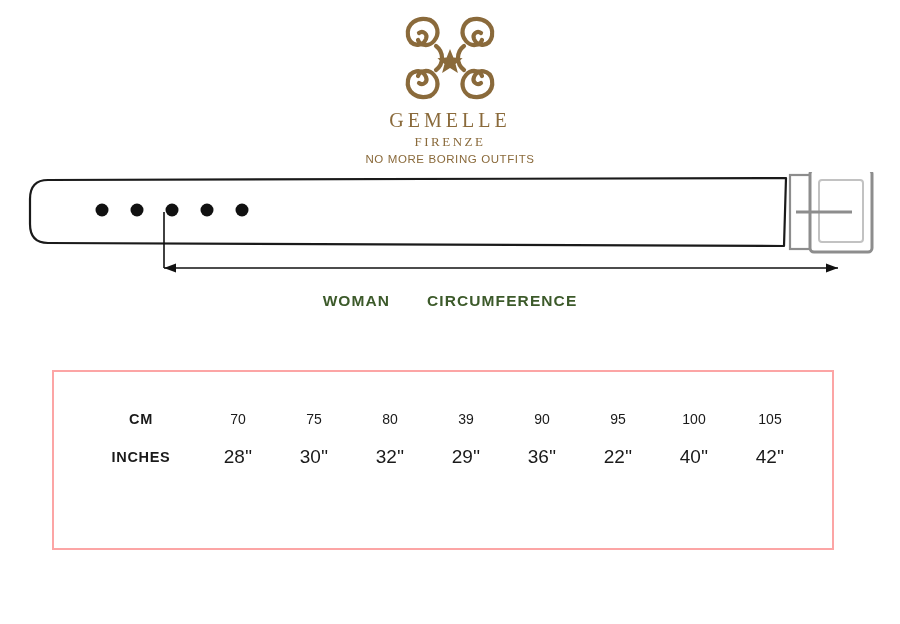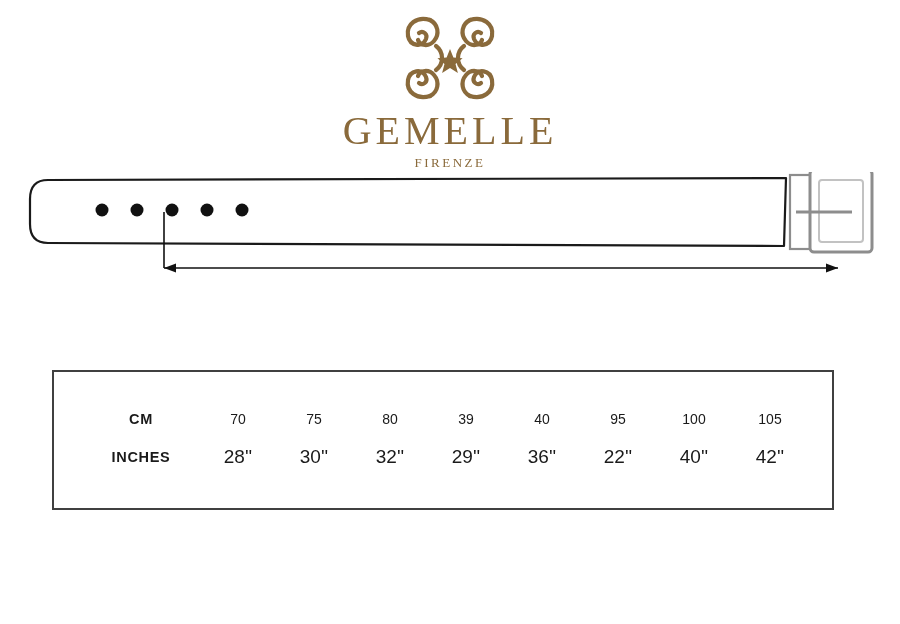--- a/index.html
+++ b/index.html
@@ -27,21 +27,21 @@
     width: 900px;
     text-align: center;
   }
   .brand-mark {
     display: block;
     margin: 0 auto;
     width: 120px;
     height: 100px;
   }
   .brand-name {
-    font-size: 40px;
+    font-size: 20px;
     letter-spacing: 4px;
     color: #8a6a3b;
     font-family: "Liberation Serif", serif;
     line-height: 1.05;
     margin-top: 2px;
   }
   .brand-city {
     font-size: 13px;
     letter-spacing: 2.5px;
     color: #8a6a3b;
@@ -81,22 +81,22 @@
     display: inline-block;
     width: 26px;
   }
 
   
   .table-box {
     position: absolute;
     left: 52px;
     top: 370px;
     width: 782px;
-    height: 140px;
-    border: 2px solid #404040;
+    height: 180px;
+    border: 2px solid #fca5a5;
     box-sizing: border-box;
   }
   table.sizes {
     position: absolute;
     left: 28px;
     top: 28px;
     width: 726px;
     border-collapse: collapse;
     table-layout: fixed;
   }
@@ -141,20 +141,21 @@
         <path d="M80 88 C72 84 70 74 76 67 C81 61 90 62 92 68"></path>
 
         <path d="M46 38 C54 44 54 56 46 62"></path>
         <path d="M74 38 C66 44 66 56 74 62"></path>
       </g>
 
       <path d="M60 41 L63.4 49.6 L72.6 50.2 L65.5 56.1 L67.9 65 L60 60.1 L52.1 65 L54.5 56.1 L47.4 50.2 L56.6 49.6 Z" fill="#8a6a3b"></path>
     </svg>
     <div class="brand-name">GEMELLE</div>
     <div class="brand-city">FIRENZE</div>
+    <div class="brand-tagline">NO MORE BORING OUTFITS</div>
   </div>
 
   <div class="belt-wrap">
     <svg class="belt-svg" width="852" height="130" viewBox="0 0 852 130" aria-hidden="true">
 
       <path d="M24 8 Q6 8 6 27 L6 52 Q6 71 24 71 L760 74 L762 6 Z" fill="#ffffff" stroke="#1a1a1a" stroke-width="2.2" stroke-linejoin="round"></path>
 
       <rect x="766" y="3" width="22" height="74" fill="#ffffff" stroke="#8d8d8d" stroke-width="2.2"></rect>
 
       <rect x="786" y="-2" width="62" height="82" rx="4" ry="4" fill="#ffffff" stroke="#8d8d8d" stroke-width="3"></rect>
@@ -171,31 +172,36 @@
       <line x1="140" y1="40" x2="140" y2="96" stroke="#111111" stroke-width="1.6"></line>
 
       <g>
         <line x1="140" y1="96" x2="814" y2="96" stroke="#111111" stroke-width="1.6"></line>
         <path d="M140 96 L152 91.5 L152 100.5 Z" fill="#111111"></path>
         <path d="M814 96 L802 91.5 L802 100.5 Z" fill="#111111"></path>
       </g>
     </svg>
   </div>
 
+  <div class="caption">
+    <span>WOMAN</span>
+    <span class="gap"></span>
+    <span>CIRCUMFERENCE</span>
+  </div>
 
   <div class="table-box">
     <table class="sizes">
       <tbody>
         <tr class="cm-row">
           <td class="rowhead">CM</td>
           <td class="val">70</td>
           <td class="val">75</td>
           <td class="val">80</td>
           <td class="val">39</td>
-          <td class="val">40</td>
+          <td class="val">90</td>
           <td class="val">95</td>
           <td class="val">100</td>
           <td class="val">105</td>
         </tr>
         <tr class="in-row">
           <td class="rowhead">INCHES</td>
           <td class="val">28''</td>
           <td class="val">30''</td>
           <td class="val">32''</td>
           <td class="val">29''</td>

